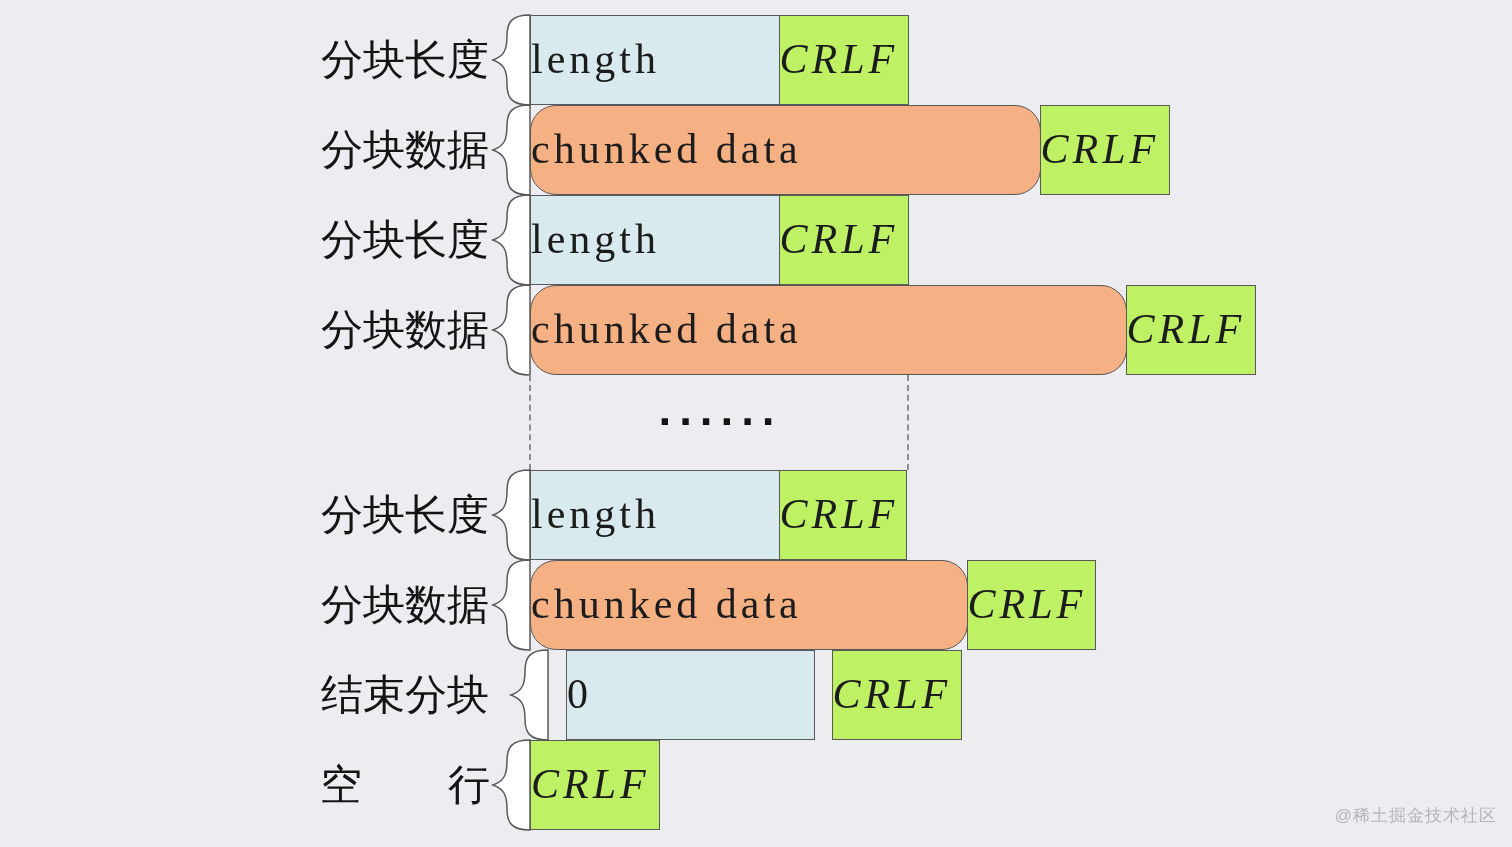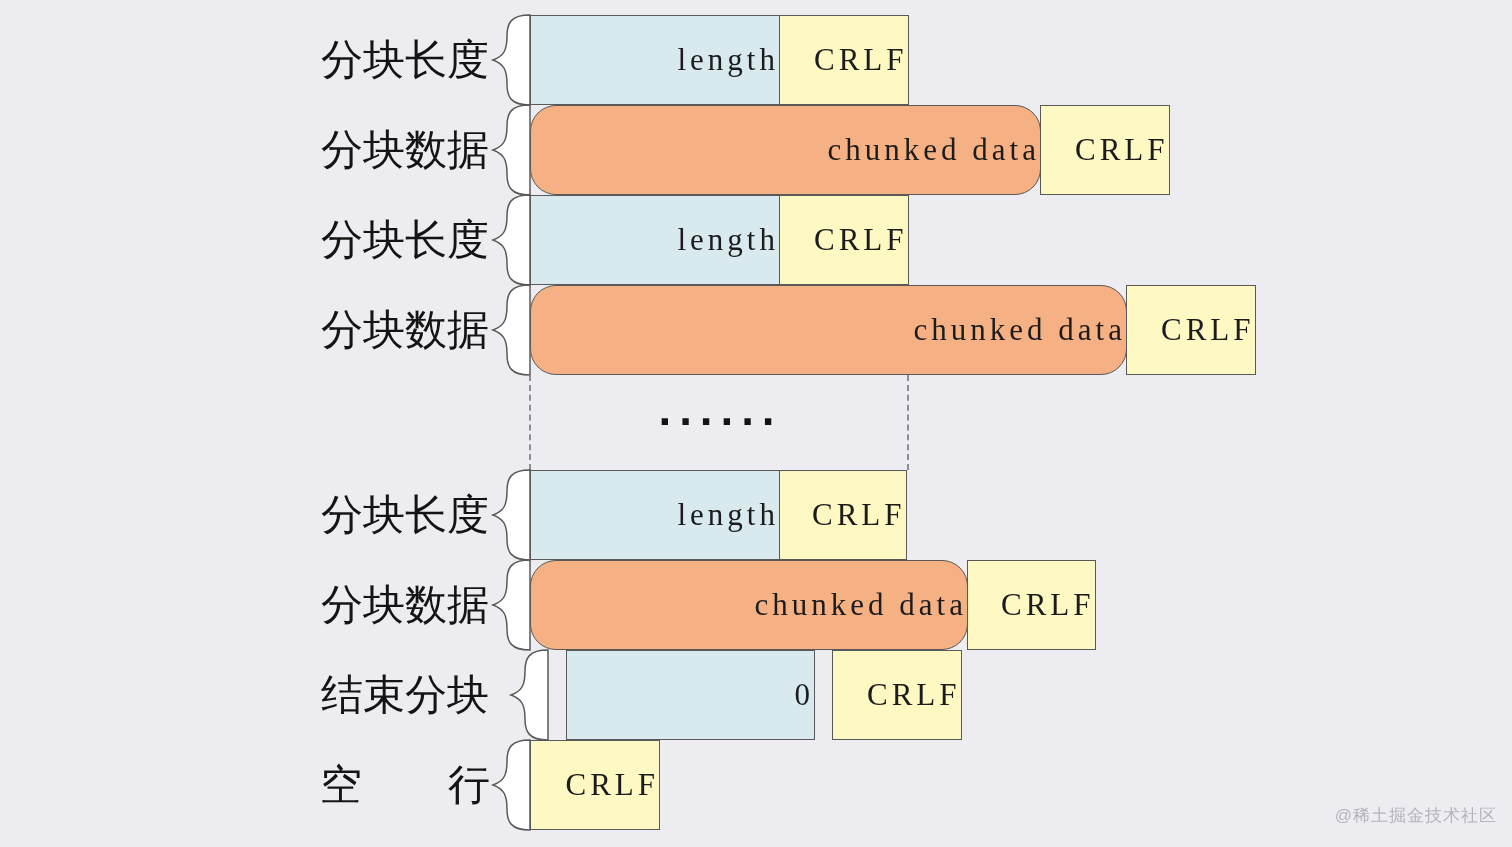--- a/index.html
+++ b/index.html
@@ -46,31 +46,31 @@
     width: 40px;
     height: 94px;
     margin-top: -2px;
     flex: 0 0 40px;
     overflow: visible;
   }
   .cell {
     box-sizing: border-box;
     border: 1.5px solid #595959;
     font-family: "Liberation Serif", "DejaVu Serif", serif;
-    font-size: 31px;
+    font-size: 42px;
     letter-spacing: 4px;
     color: #1c1c1c;
-    text-align: right;
+    text-align: left;
     line-height: 87px;
     white-space: nowrap;
   }
   .cell + .cell { margin-left: -1.5px; }
   .cell-length { background: #d8eaee; }
   .cell-data   { background: #f5b183; border-radius: 26px; }
-  .cell-crlf   { background: #fef9c3; }
+  .cell-crlf   { background: #bef264; font-style: italic; }
   .dashline {
     position: absolute;
     top: 375px;
     height: 95px;
     width: 0;
     border-left: 2px dashed #8f8d94;
   }
   .ellipsis {
     position: absolute;
     left: 620px;

